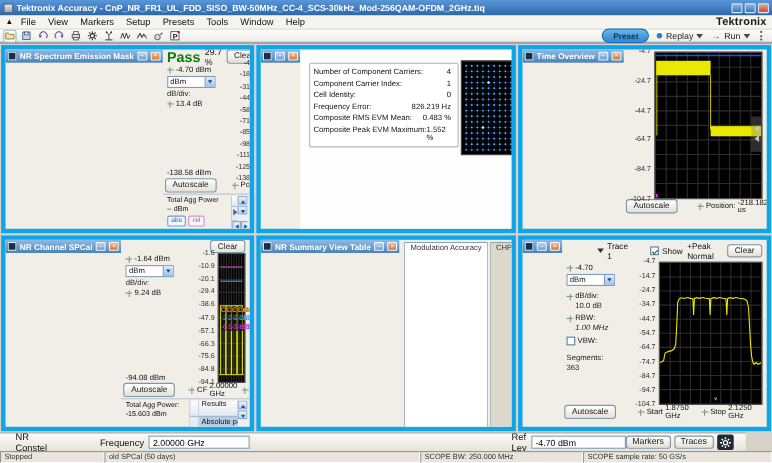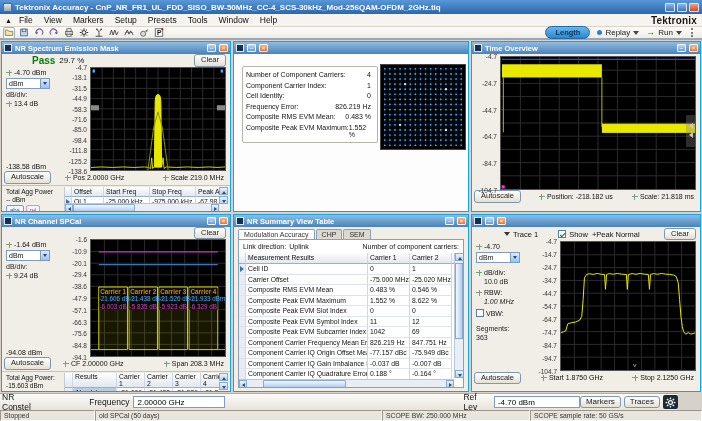--- a/index.html
+++ b/index.html
@@ -22,30 +22,30 @@
 .ticon svg{width:11px;height:11px}
 .tb-right{margin-left:auto;display:flex;align-items:center;gap:7px;padding-right:4px}
 .preset-pill{background:linear-gradient(#6ab6ee,#2f87cc);border:1px solid #1f6aa8;color:#0b3560;font-weight:bold;font-size:7.5px;border-radius:7px;padding:1px 9px}
 .tbl{display:inline-flex;align-items:center;gap:3px;font-size:8px;color:#222}
 .dot-blue{width:5px;height:5px;border-radius:50%;background:#2e7fd0;display:inline-block}
 .run-arrow{color:#18951a;font-weight:bold;font-size:9px;line-height:1}
 .caret{display:inline-block;width:0;height:0;border-left:3px solid transparent;border-right:3px solid transparent;border-top:4px solid #444}
 .kebab{display:inline-flex;flex-direction:column;gap:1.5px;padding:0 2px}
 .kebab i{width:2px;height:2px;background:#555;border-radius:50%}
 .panels{position:absolute;left:0;top:40px;width:702px;height:353px;display:grid;grid-template-columns:232px 238px 232px;grid-template-rows:173px 180px}
-.panel{border:1px solid #0ea5e9;background:#f1eee7;margin:1px;display:flex;flex-direction:column;overflow:hidden}
+.panel{border:4px solid #0ea5e9;background:#f1eee7;margin:1px;display:flex;flex-direction:row;overflow:hidden}
 .ptitle{height:12px;flex:none;background:linear-gradient(#8fbce4,#4b82b8);display:flex;align-items:center;padding:0 2px;gap:3px}
 .picon{width:8px;height:8px;background:#14304e;border:1px solid #dce8f4;flex:none}
 .ptext{color:#fff;font-weight:bold;font-size:7.5px;white-space:nowrap;overflow:hidden;flex:1}
 .pb{width:9px;height:8px;border:1px solid #f4f8fc;border-radius:1px;flex:none;font-size:6px;line-height:6px;text-align:center;color:#fff}
 .pb-min{background:linear-gradient(#bcd8f4,#6a9cd4)}
 .pb-close{background:linear-gradient(#f4b888,#e07838)}
 .pbody{flex:1;display:flex;flex-direction:column;overflow:hidden}
 .toprow{display:flex;align-items:center;padding:1px 4px;gap:4px;flex:none}
-.pass{color:#0a7a0a;font-weight:bold;font-size:10px;margin-left:26px}
+.pass{color:#0a7a0a;font-weight:bold;font-size:13px;}
 .passval{font-size:8px}
 .xp-btn{background:linear-gradient(#ffffff,#e4e0d4);border:1px solid #7f96ab;border-radius:3px;font-size:7.5px;padding:1px 6px;color:#222;line-height:1.1}
 .mainrow{display:flex;flex:none;padding:0 4px 0 2px}
 .leftcol{width:60px;flex:none;display:flex;flex-direction:column;gap:2px;padding:2px 2px 0 2px;font-size:7px}
 .leftcol .lbl{color:#222}
 .fld{display:flex;align-items:center;font-size:7px}
 .spin{display:inline-block;width:6px;height:6px;position:relative;margin-right:2px;flex:none}
 .spin::before{content:"";position:absolute;left:0;top:2.5px;width:6px;height:1px;background:#7aa07a}
 .spin::after{content:"";position:absolute;left:2.5px;top:0;width:1px;height:6px;background:#7aa07a}
 .dd{display:inline-flex;border:1px solid #7f9db9;background:#fff;height:11px;align-items:stretch;width:44px}
@@ -111,21 +111,21 @@
 .sumtbl{flex:1;overflow:hidden;position:relative;margin-right:9px}
 .sum-vscroll{position:absolute;right:0;top:13px;bottom:9px;width:9px;background:#e8eef6;border-left:1px solid #b8c8da;display:flex;flex-direction:column}
 .sum-vscroll .vs-track{flex:1;position:relative}
 .vs-thumb{position:absolute;left:0;width:8px;background:linear-gradient(90deg,#f4f8fe,#aecdf0);border:1px solid #88aacc}
 .spect-toprow{display:flex;align-items:center;gap:4px;padding:1px 4px;flex:none;font-size:7.5px}
 .tri-dn{display:inline-block;width:0;height:0;border-left:3.5px solid transparent;border-right:3.5px solid transparent;border-top:4.5px solid #333}
 .cb{display:inline-block;width:8px;height:8px;border:1px solid #5a7aa0;background:#fff;position:relative;flex:none}
 .cb.checked::after{content:"";position:absolute;left:1px;top:1.5px;width:4px;height:2px;border-left:1.5px solid #1e6a1e;border-bottom:1.5px solid #1e6a1e;transform:rotate(-45deg)}
 .cbrow{display:flex;align-items:center;gap:2px;font-size:7px}
 .ital{font-style:italic}
-.controlbar{position:absolute;left:0;top:393px;width:678px;height:17px;background:linear-gradient(#fcfbf8,#e7e3da);border-top:1px solid #b2aea4;display:flex;align-items:center;padding:0 0;font-size:8.5px}
+.controlbar{position:absolute;left:0;top:393px;width:678px;height:17px;background:linear-gradient(#fcfbf8,#e7e3da);border-top:1px solid #b2aea4;display:flex;align-items:center;padding:0 12px;font-size:8.5px}
 .cb-mode{margin-left:2px}
 .cb-flabel{margin-left:48px}
 .cb-input{border:1px solid #7f9db9;background:#fff;font:8px "Liberation Sans",sans-serif;height:12px;padding:0 3px;margin-left:4px}
 .cb-rlabel{margin-left:238px}
 .cb-right{margin-left:auto;display:flex;align-items:center;gap:3px}
 .gearbox{width:15px;height:14px;background:#1c2a38;border-radius:2px;display:flex;align-items:center;justify-content:center}
 .statusbar{position:absolute;left:0;top:410px;width:702px;height:11px;background:#e9e5dc;display:flex}
 .scell{height:11px;border:1px solid;border-color:#9a968c #fdfcf8 #fdfcf8 #9a968c;font-size:6.8px;line-height:9px;padding-left:3px;color:#333;overflow:hidden;white-space:nowrap}
 .scell:nth-child(1){width:95px}
 .scell:nth-child(2){width:287px}
@@ -233,21 +233,21 @@
       </span>
       <span class="ticon">
         <svg viewBox="0 0 12 12">
           <rect x="1.5" y="1.5" width="9" height="9" fill="#fff" stroke="#555"></rect>
           <text x="3.6" y="9" font-size="8" fill="#111" font-weight="bold">P</text>
           <circle cx="10" cy="2" r="1.2" fill="#b00"></circle>
         </svg>
       </span>
     </span>
   <span class="tb-right">
-    <span class="preset-pill">Length</span>
+    <span class="preset-pill">Preset</span>
     <span class="tbl">
       <i class="dot-blue"></i>
       <span>Replay</span>
       <i class="caret"></i>
     </span>
     <span class="tbl">
       <span class="run-arrow">→</span>
       <span>Run</span>
       <i class="caret"></i>
     </span>

